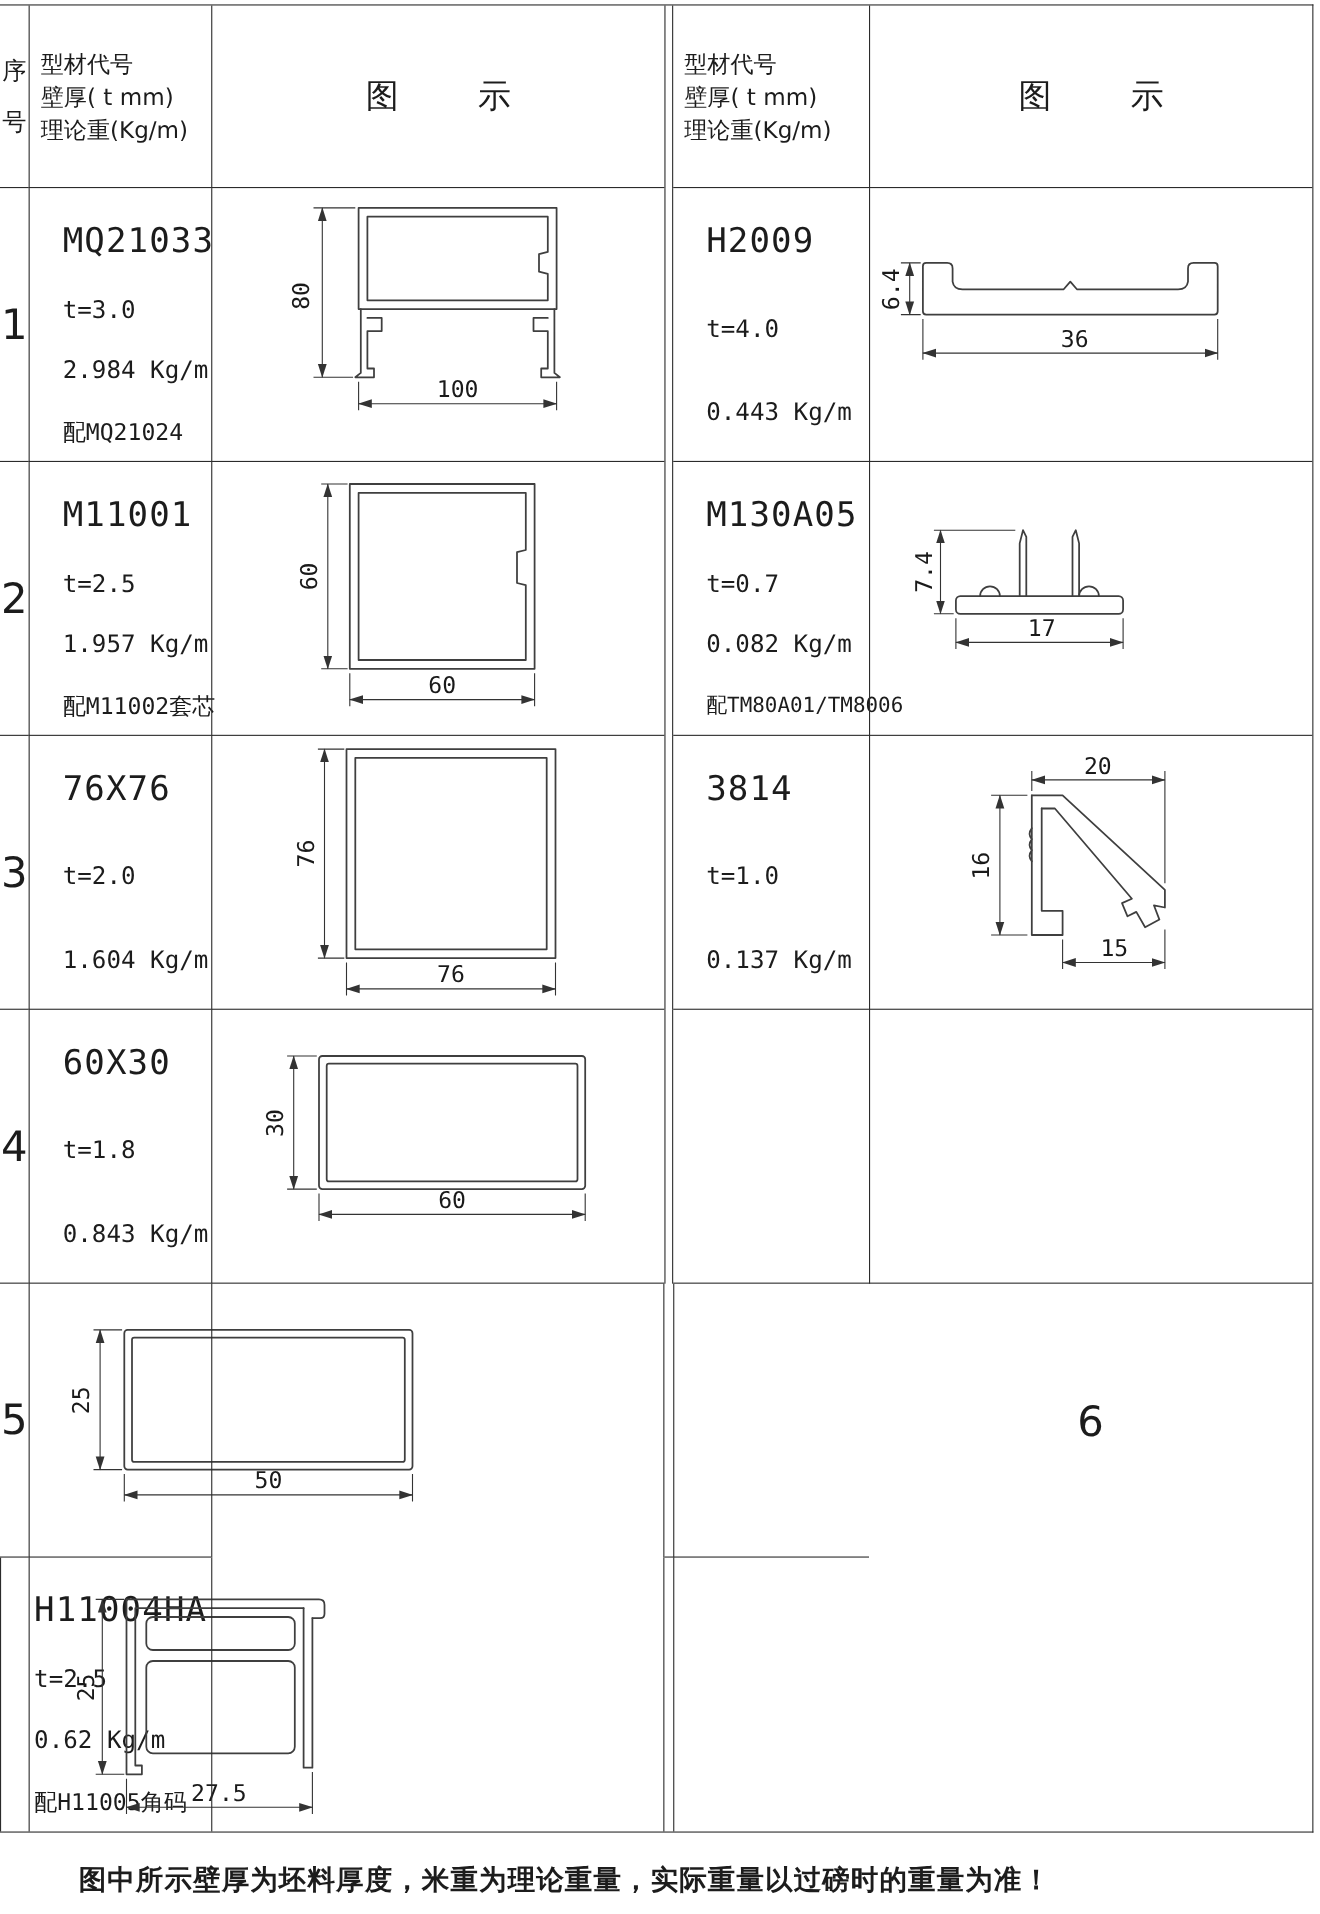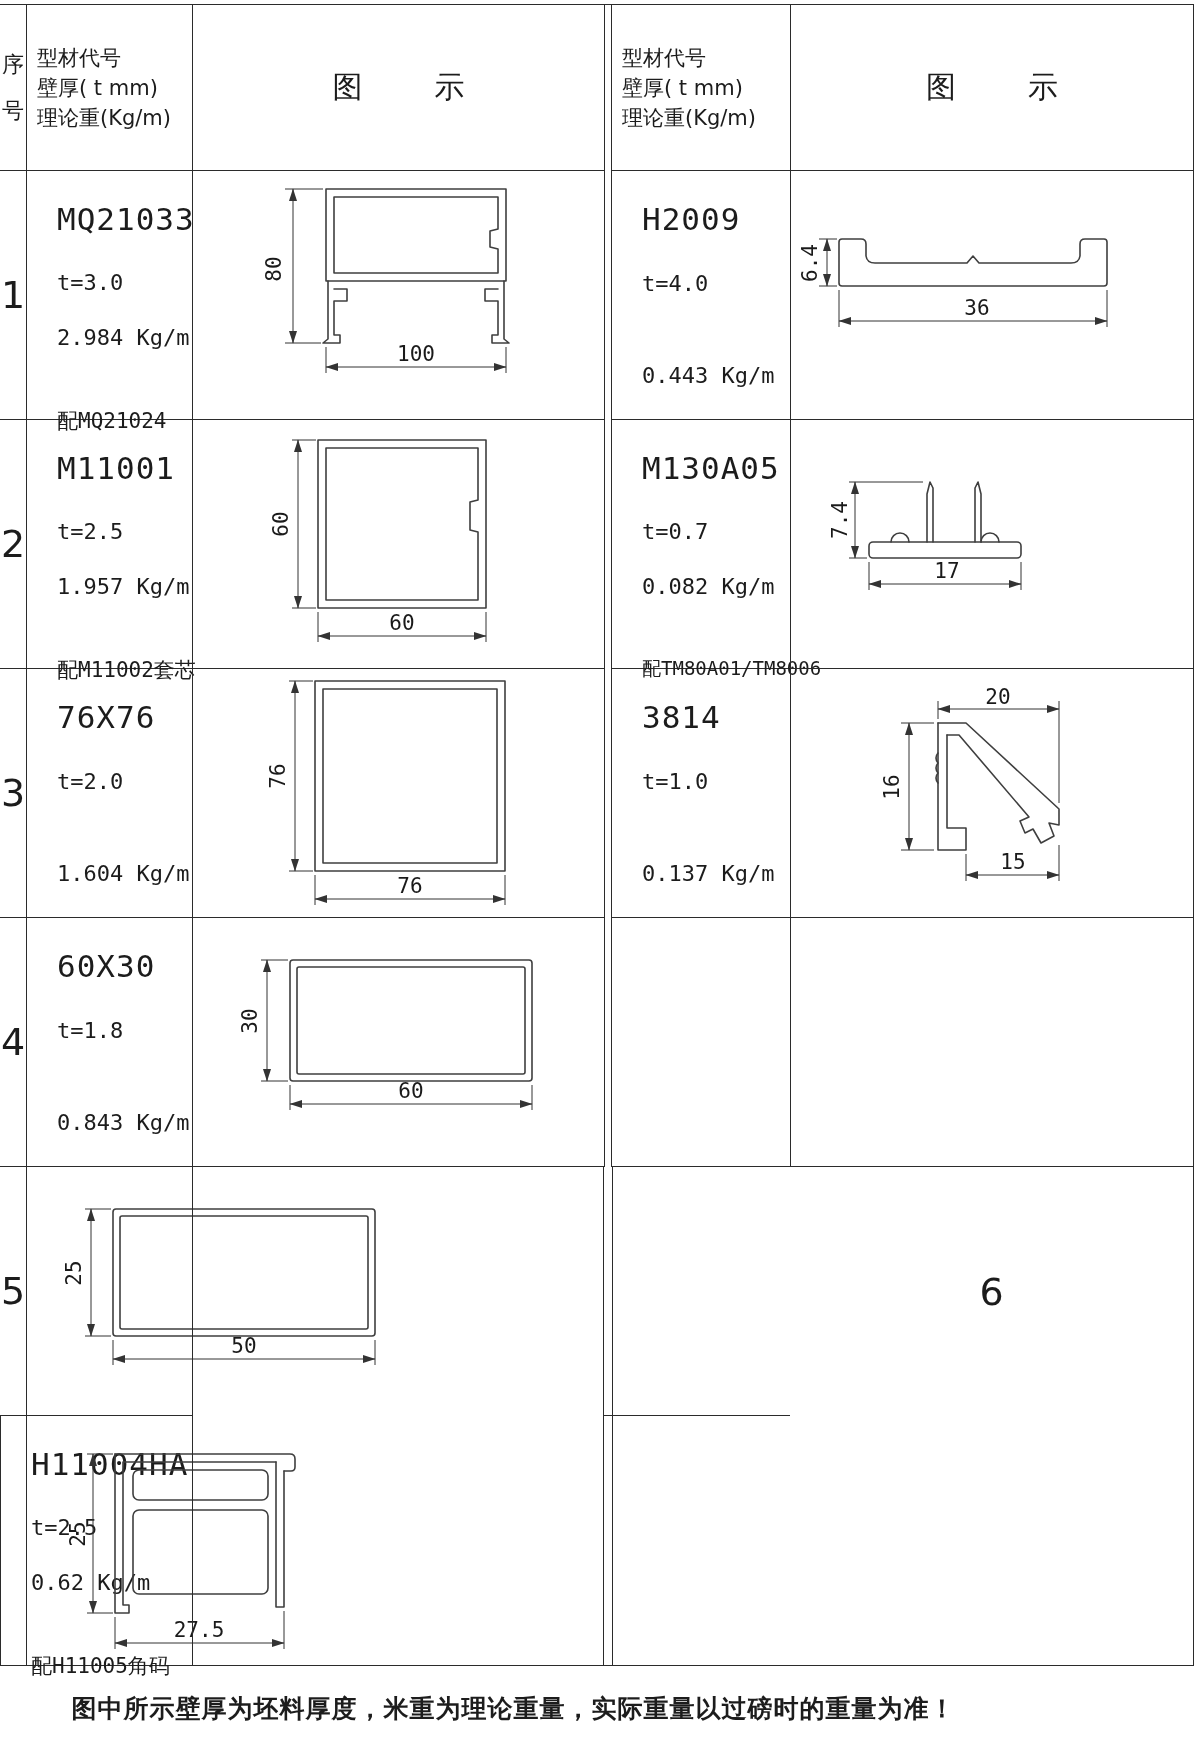--- a/index.html
+++ b/index.html
@@ -23,22 +23,22 @@
   .gap{border-left:1px solid #2b2b2b;border-right:1px solid #2b2b2b;}
   .seqh{display:flex;flex-direction:column;justify-content:center;align-items:center;gap:16px;font-size:22px;}
   .spech{display:flex;flex-direction:column;justify-content:center;padding-left:10px;font-size:21px;line-height:30px;}
   .diagh{display:flex;align-items:center;justify-content:center;gap:72px;font-size:30px;font-weight:500;}
   .seqc{display:flex;align-items:center;justify-content:center;font-size:38px;}
   .mono, .spec span, svg text{font-family:"DejaVu Sans Mono","DejaVu Sans",monospace;}
   .spec span{position:absolute;left:30px;white-space:nowrap;}
   .code{top:30px;font-size:31px;letter-spacing:1px;text-align:center;}
   .p2{top:99px;font-size:22px;}
   .p3{top:154px;font-size:22px;}
-  .p4{top:208px;font-size:21px;margin-top:28px;}
-  .q2{top:100px;font-size:22px;}
+  .p4{top:208px;font-size:21px;}
+  .q2{top:116px;font-size:22px;}
   .q3{top:192px;font-size:22px;}
   .small{font-size:19px !important;}
   .drw{position:absolute;}
   svg{overflow:visible;}
   svg .pf{stroke:#3f3f3f;stroke-width:1.6;fill:none;stroke-linejoin:round;stroke-linecap:round;}
   svg .dm{stroke:#333333;stroke-width:1;fill:none;}
   svg text{font-size:21px;fill:#1a1a1a;}
   .footer{position:absolute;top:1692px;left:0;width:1027px;text-align:center;
     font-size:25px;font-weight:600;letter-spacing:1px;}
 </style>

